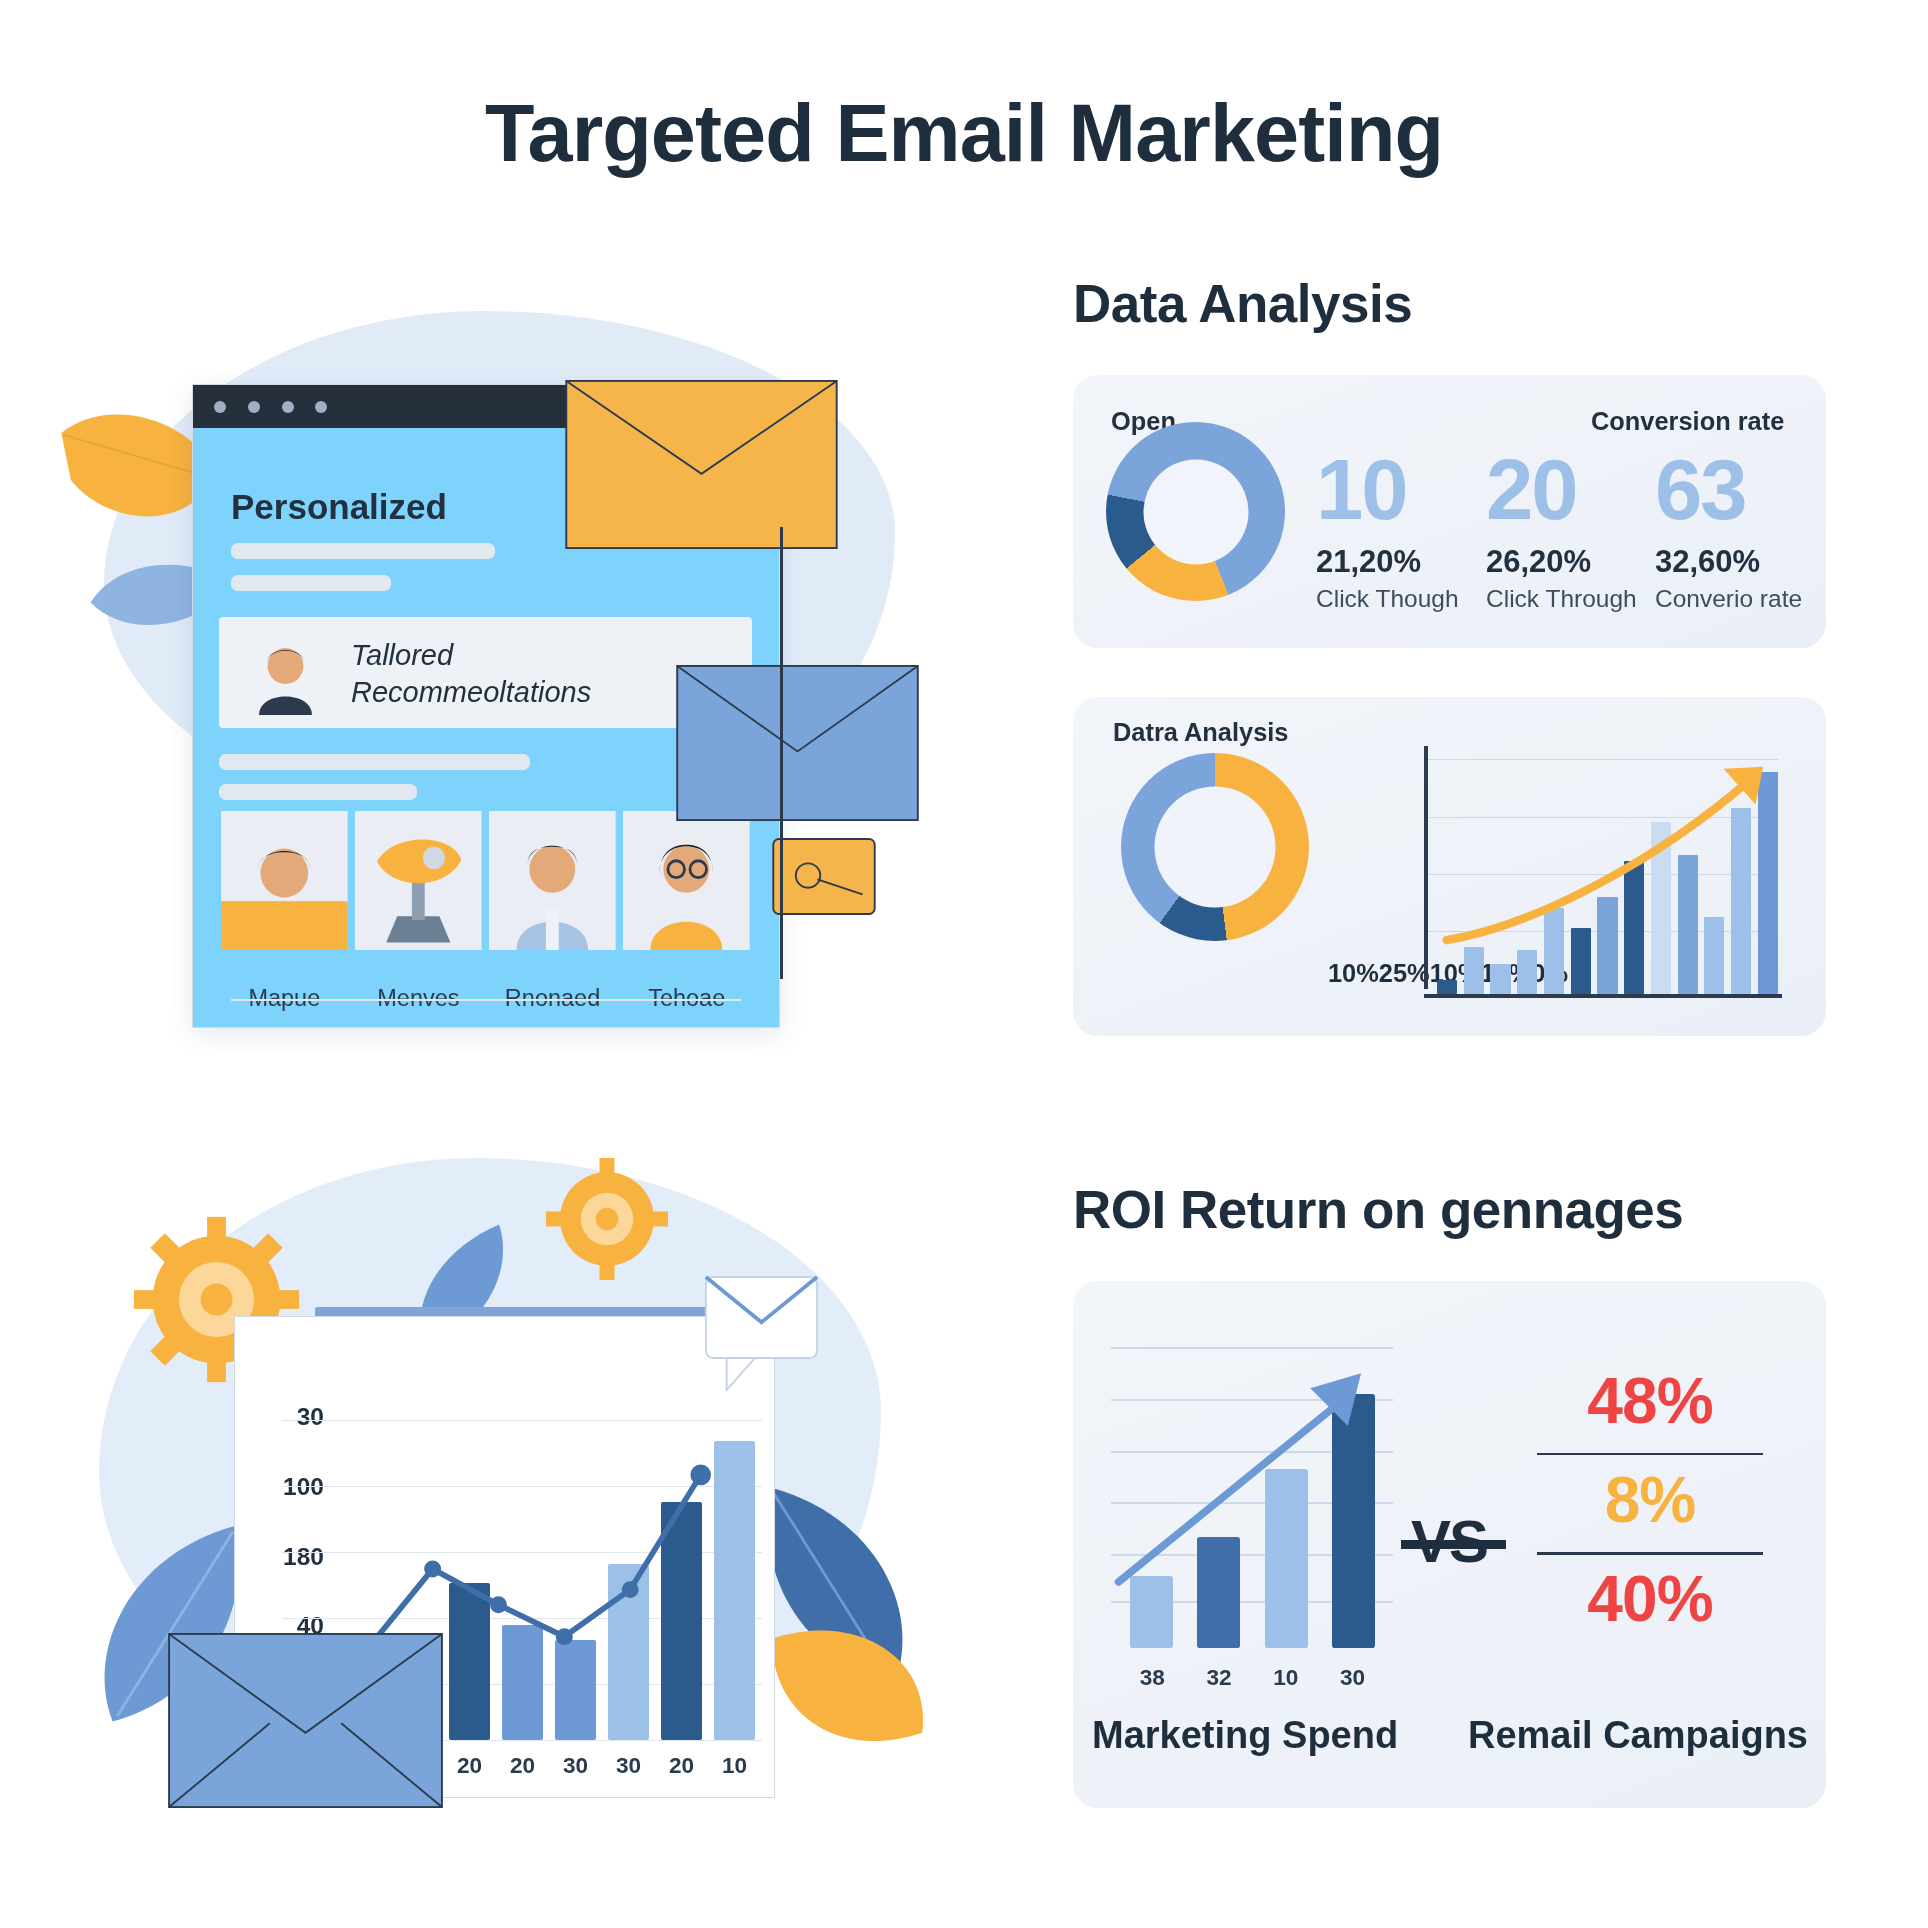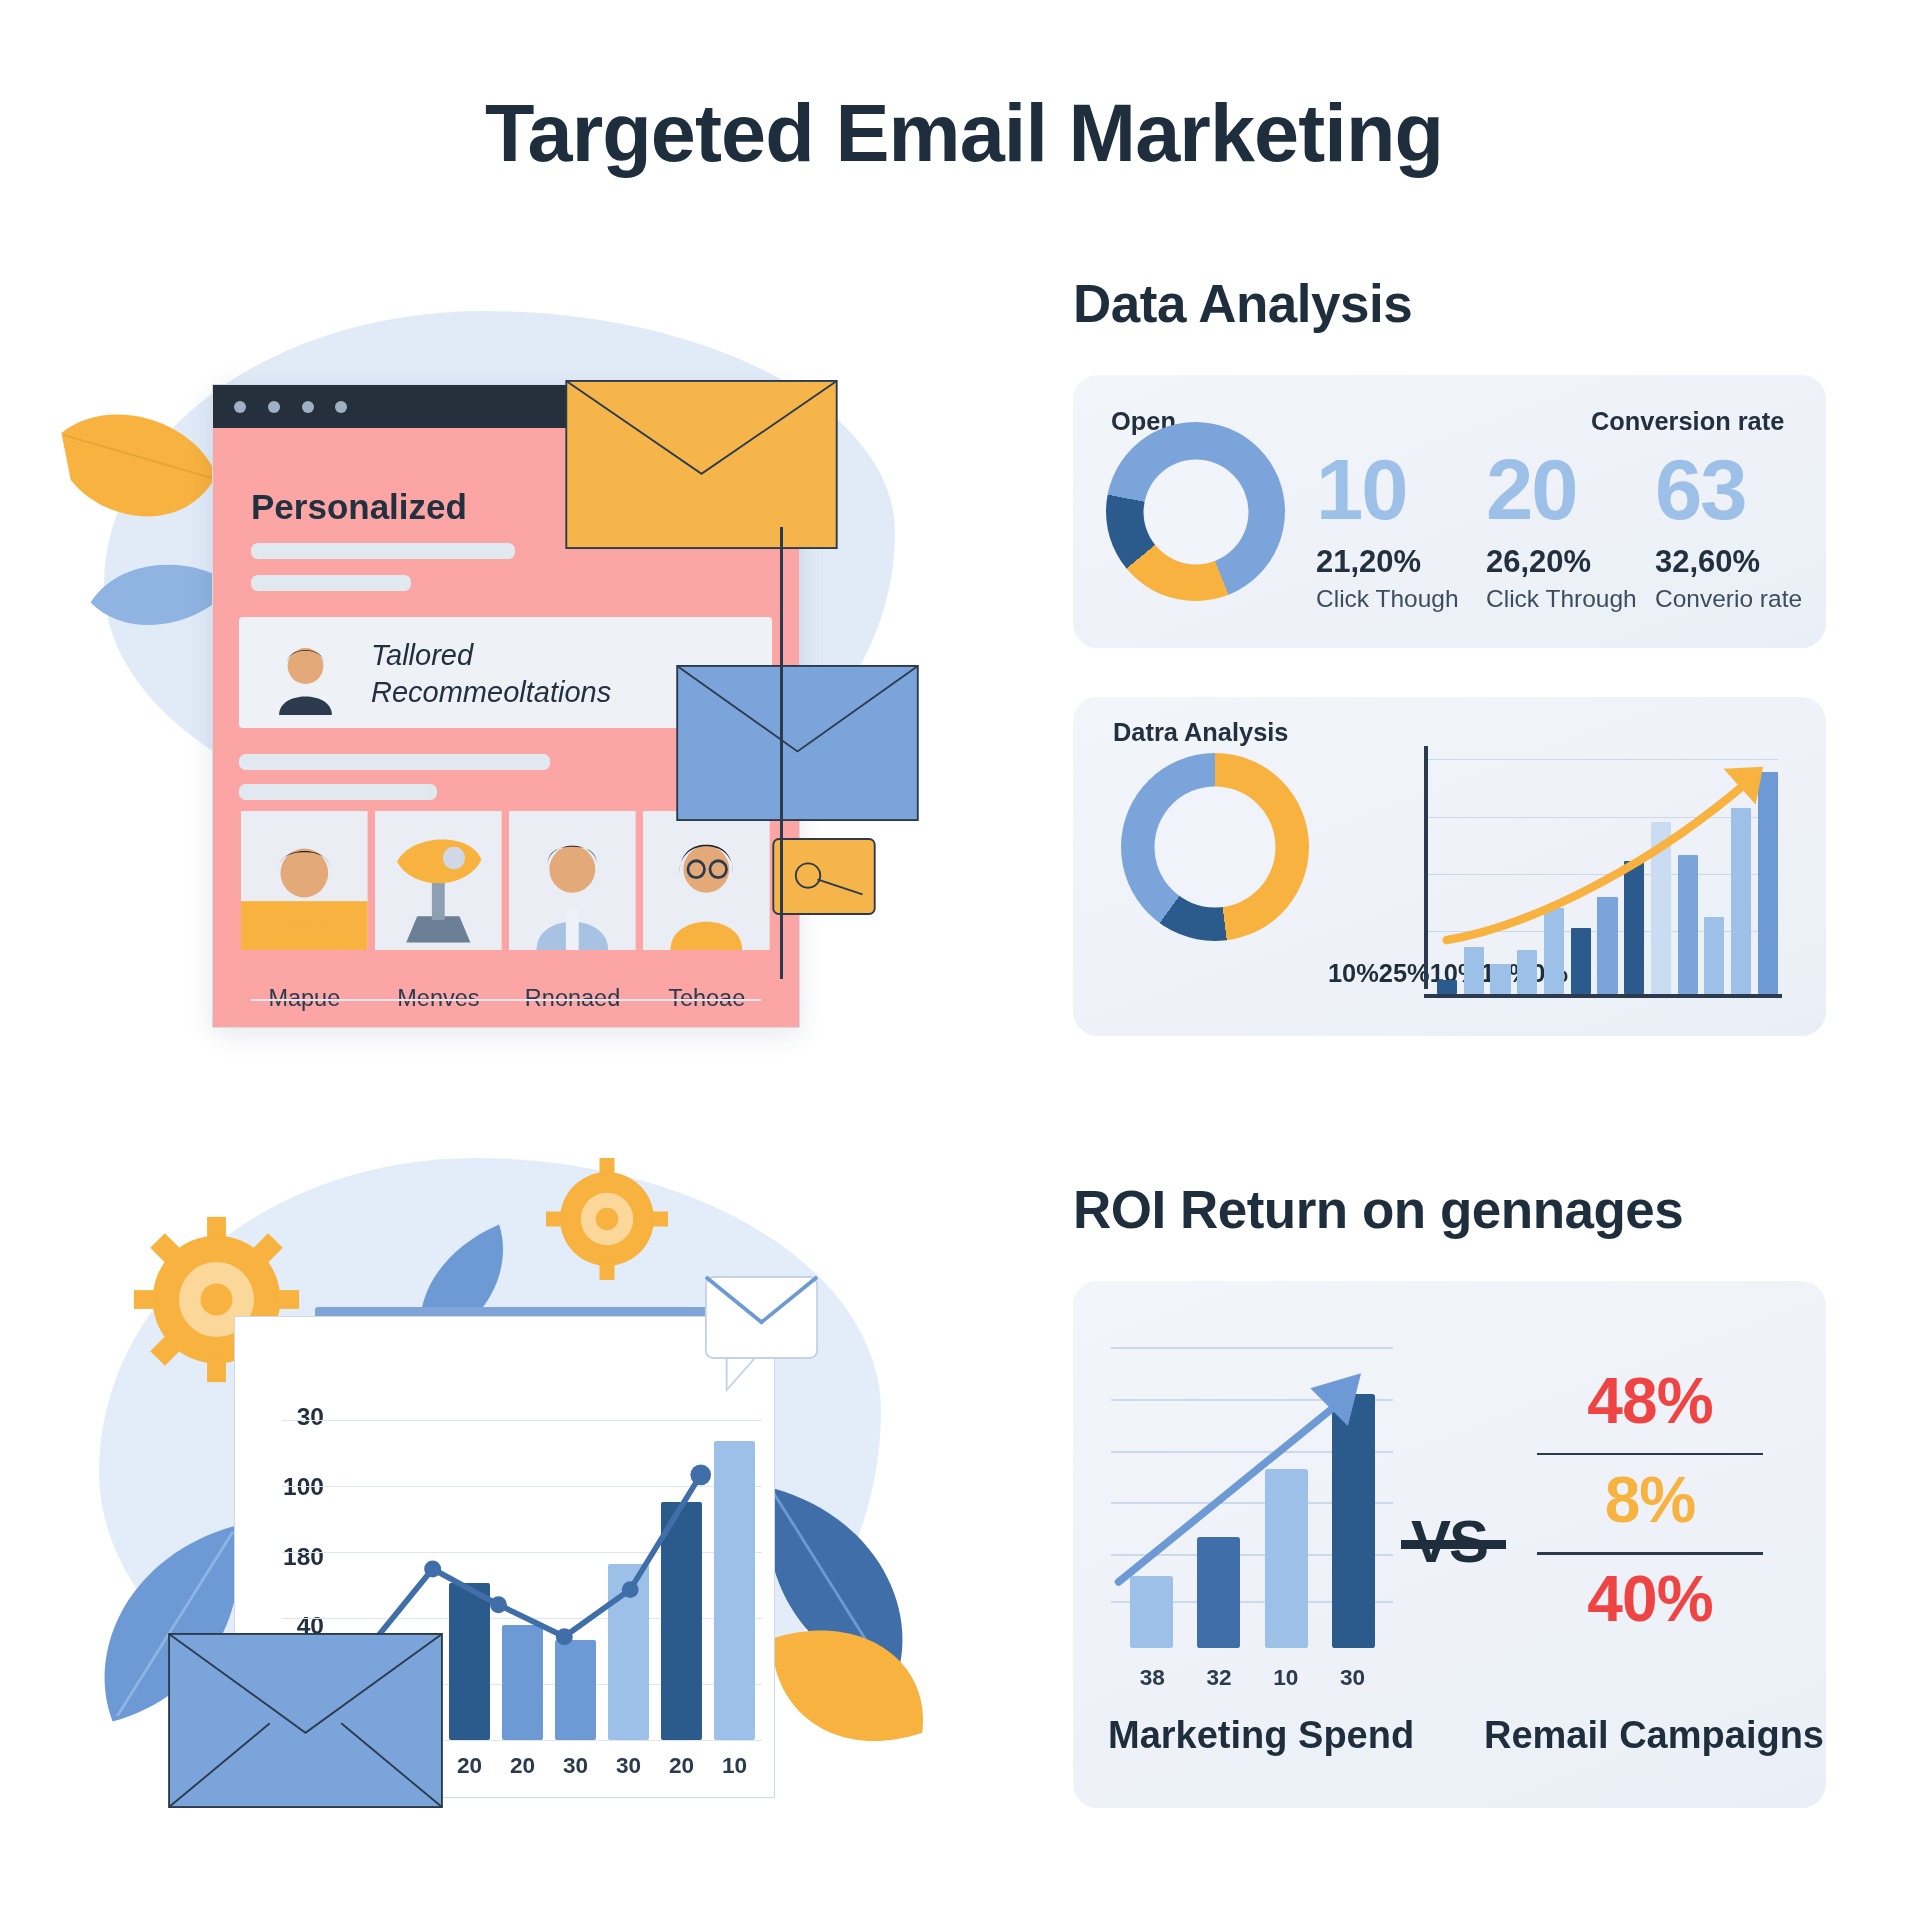--- a/index.html
+++ b/index.html
@@ -168,37 +168,37 @@
     width: 226px; text-align: center;
   }
   .roi-pct {
     font-size: 64px; font-weight: bold; color: #ef4444;
     padding: 7.5px 0 15px 0; letter-spacing: -0.9px;
   }
   .roi-pct.accent { color: #f7b23f; }
   .roi-divider { width: 226px; height: 2.8px; background: #2b3b4d; }
   .roi-footer {
     position: absolute; left: 1092px; top: 1714px;
-    width: 716px; display: flex; justify-content: space-between; margin-left: 16px;
+    width: 716px; display: flex; justify-content: space-between;
   }
   .roi-footer span { font-size: 38px; font-weight: bold; color: #1f2e3d; }
 
   
   .blob {
     position: absolute;
     background: #dce8f7;
     border-radius: 48% 52% 44% 56% / 52% 42% 58% 48%;
   }
   #blob-top { left: 104px; top: 311px; width: 791px; height: 527px; opacity: .85; }
   #blob-bottom { left: 99px; top: 1158px; width: 782px; height: 603px; opacity: .8; }
 
   #browser {
     position: absolute;
-    left: 212px; top: 384px; width: 586px; height: 642px;
-    background: #fca5a5;
+    left: 192px; top: 384px; width: 586px; height: 642px;
+    background: #7dd3fc;
     border: 1.9px solid #d6dce6;
     box-shadow: 0 5.6px 24.5px rgba(40,60,90,.12);
   }
   #browser-bar {
     position: absolute; left: 0; top: 0; width: 100%; height: 43px;
     background: #26303c;
   }
   #browser-bar .dot {
     position: absolute; top: 16px; width: 12.2px; height: 12.2px;
     border-radius: 50%; background: #9fb0c4;

